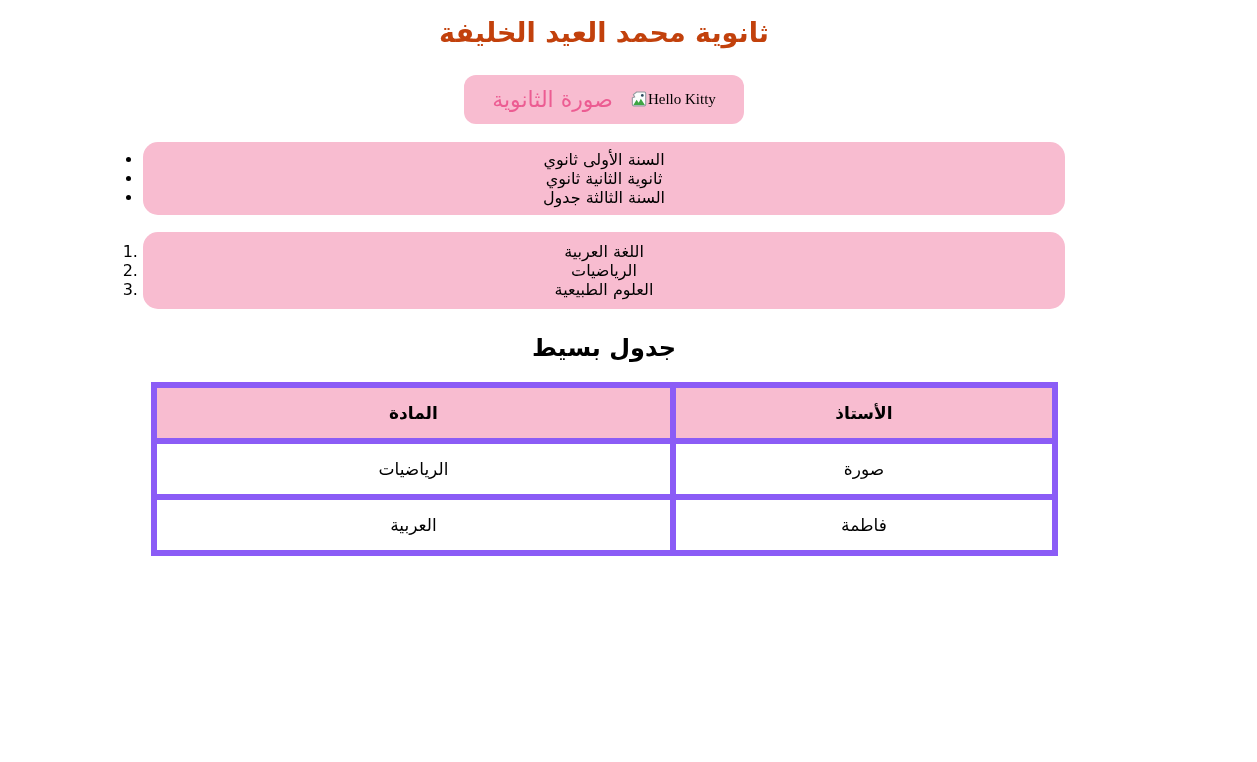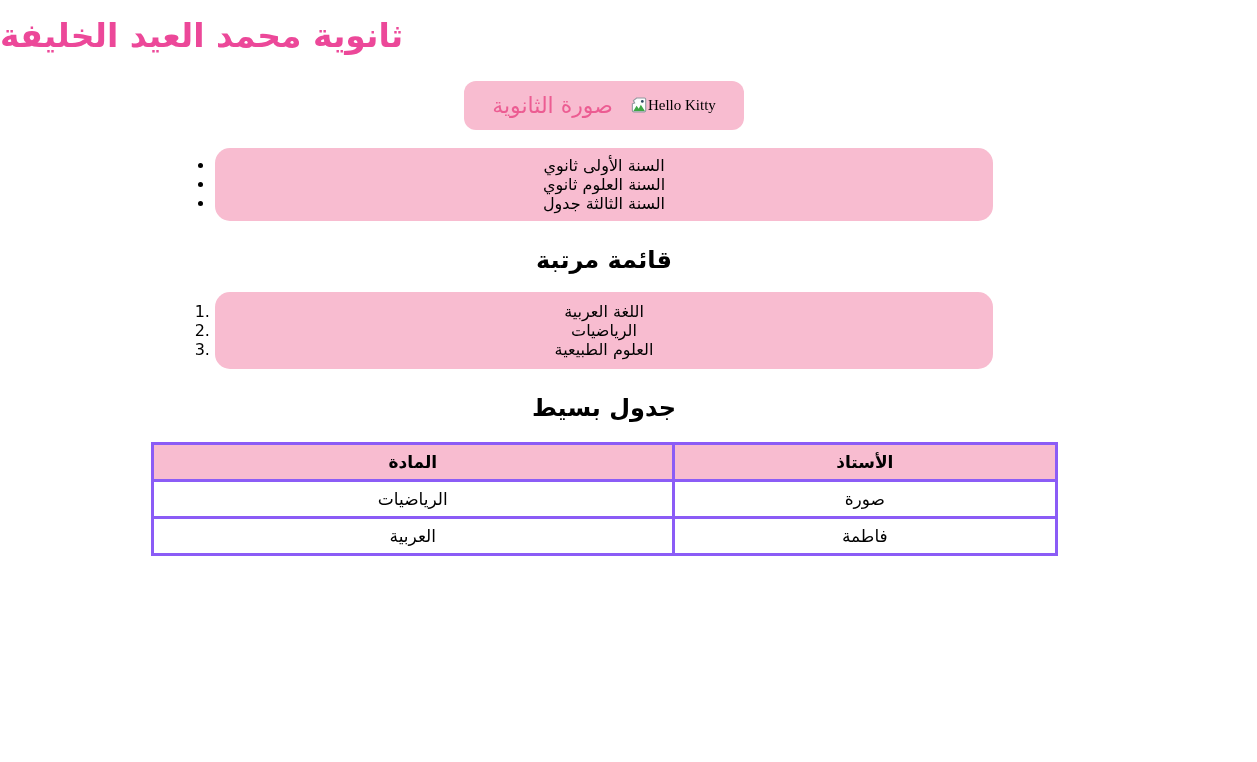--- a/index.html
+++ b/index.html
@@ -8,24 +8,25 @@
     background: #ffffff;
     font-family: "DejaVu Sans", sans-serif;
     color: #000000;
   }
   .page {
     width: 1208px;
     min-height: 762px;
   }
   .page-title {
     margin: 18px 0 0 0;
-    font-size: 33px;
+    text-align: center;
+    font-size: 27px;
     font-weight: bold;
     line-height: 1.1;
-    color: #ec4899;
+    color: #c2410c;
   }
   .figure-box {
     display: flex;
     align-items: center;
     gap: 17px;
     width: fit-content;
     margin: 27px auto 0 auto;
     background: #f8bcd0;
     border-radius: 12px;
     padding: 12px 28px;
@@ -47,44 +48,44 @@
   .section-heading {
     margin: 24px 0 0 0;
     text-align: center;
     font-size: 24px;
     font-weight: bold;
     line-height: 1.25;
     color: #000000;
   }
   .pink-list {
     display: block;
-    width: 778px;
+    width: 922px;
     margin: 18px auto 0 auto;
     background: #f8bcd0;
     border-radius: 15px;
     padding: 8px 0;
     font-size: 16px;
   }
   ol.pink-list { padding: 10px 0; margin-top: 17px; }
   .pink-list li {
     text-align: center;
     line-height: 19px;
     list-style-position: outside;
   }
   .table-wrap { margin-top: 19px; }
   .data-table {
     width: 907px;
     margin: 0 auto;
     border-collapse: collapse;
     table-layout: fixed;
   }
   .data-table th, .data-table td {
-    border: 3px solid #8b5cf6;
+    border: 6px solid #8b5cf6;
     height: 34px;
-    padding: 0;
+    padding: 8px;
     text-align: center;
     vertical-align: middle;
     font-size: 17px;
   }
   .data-table th {
     background: #f8bcd0;
     font-weight: bold;
   }
   .col-subject { width: 57.7%; }
   .col-teacher { width: 42.3%; }
@@ -107,25 +108,24 @@
           <circle cx="11.6" cy="4.2" r="1.3" fill="#2c4a60"></circle>
         </svg>
       </span>
       <span>Hello Kitty</span>
     </span>
   </div>
 
 
   <ul class="pink-list">
     <li>السنة الأولى ثانوي</li>
-    <li>السنة العلوم ثانوي</li>
+    <li>ثانوية الثانية ثانوي</li>
     <li>السنة الثالثة جدول</li>
   </ul>
 
-  <h2 class="section-heading">قائمة مرتبة</h2>
 
   <ol class="pink-list">
     <li>اللغة العربية</li>
     <li>الرياضيات</li>
     <li>العلوم الطبيعية</li>
   </ol>
 
   <h2 class="section-heading">جدول بسيط</h2>
 
   <div class="table-wrap">

